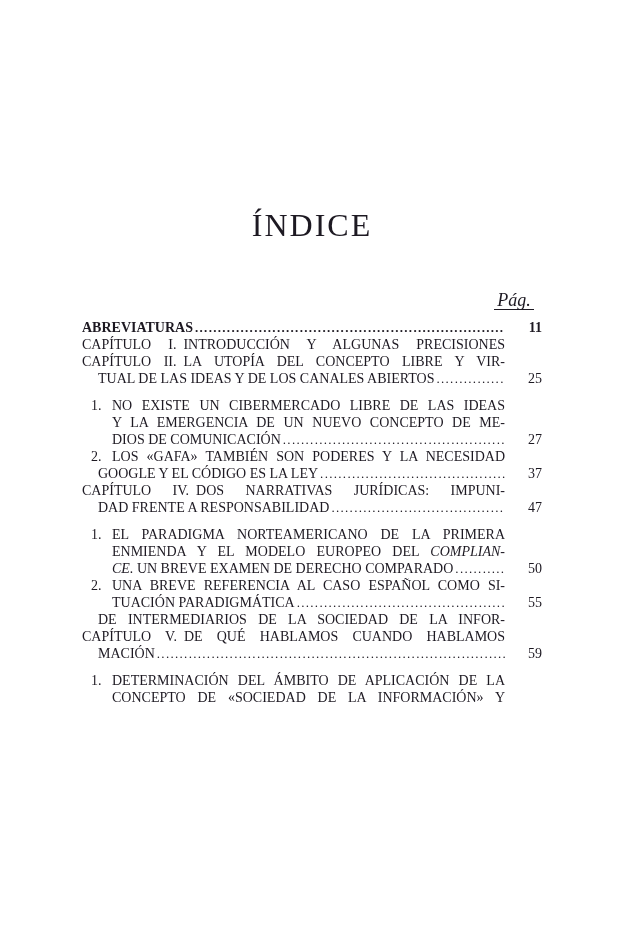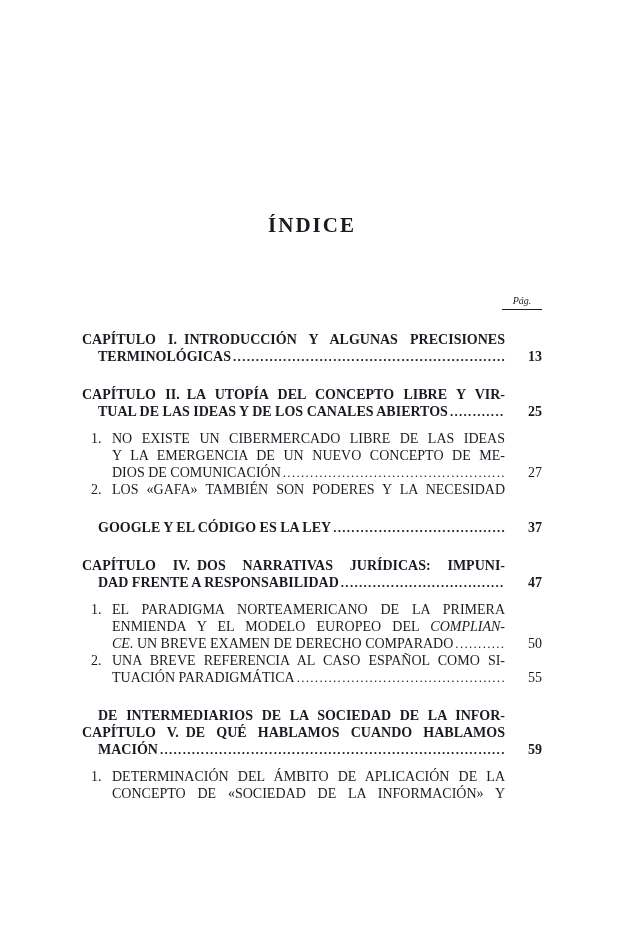--- a/index.html
+++ b/index.html
@@ -16,44 +16,44 @@
     box-sizing: border-box;
     width: 643px;
     height: 943px;
     padding: 213px 101px 0 82px;
     font-family: "Liberation Serif", serif;
     color: #1d1922;
     background: #ffffff;
   }
   .title {
     margin: 0;
-    font-size: 21px;
-    font-weight: bold;
+    font-size: 32px;
+    font-weight: normal;
     line-height: 24px;
     text-align: center;
     letter-spacing: 2px;
   }
   .pag-head {
-    margin: 56px 0 0 auto;
+    margin: 56px 8px 0 auto;
     width: 40px;
     text-align: center;
     font-style: italic;
-    font-size: 10px;
+    font-size: 18px;
     line-height: 15px;
     padding-bottom: 1px;
     border-bottom: 1.4px solid #1d1922;
   }
   .entries {
     margin-top: 9px;
     font-size: 14px;
     line-height: 17px;
   }
   .entry { margin: 0; }
   .entry.main { font-weight: bold; }
-  .entry.chapter { font-weight: bold; margin-top: 21px; }
+  .entry.chapter { font-weight: normal; }
   .entry.sub {
     position: relative;
     padding-left: 30px;
     margin-top: 10px;
     font-weight: normal;
   }
   .entry.sub + .entry.sub { margin-top: 0; }
   .entry .num {
     position: absolute;
     left: 9px;
@@ -89,27 +89,29 @@
   }
   i { font-style: italic; }
 </style>
 </head>
 <body>
 
 <div class="page">
   <h1 class="title">ÍNDICE</h1>
   <div class="pag-head">Pág.</div>
   <div class="entries" id="toc-entries">
+      <div class="entry main">
+        <div class="lastline">
+          <span class="ltext">ABREVIATURAS</span>
+          <span class="leader"></span>
+          <span class="pnum">11</span>
+        </div>
+      </div>
       <div class="entry chapter">
         <div class="jline">CAPÍTULO I. INTRODUCCIÓN Y ALGUNAS PRECISIONES</div>
-        <div class="lastline cont">
-          <span class="ltext">TERMINOLÓGICAS</span>
-          <span class="leader"></span>
-          <span class="pnum">13</span>
-        </div>
       </div>
       <div class="entry chapter">
         <div class="jline">CAPÍTULO II. LA UTOPÍA DEL CONCEPTO LIBRE Y VIR-</div>
         <div class="lastline cont">
           <span class="ltext">TUAL DE LAS IDEAS Y DE LOS CANALES ABIERTOS</span>
           <span class="leader"></span>
           <span class="pnum">25</span>
         </div>
       </div>
       <div class="entry sub">

